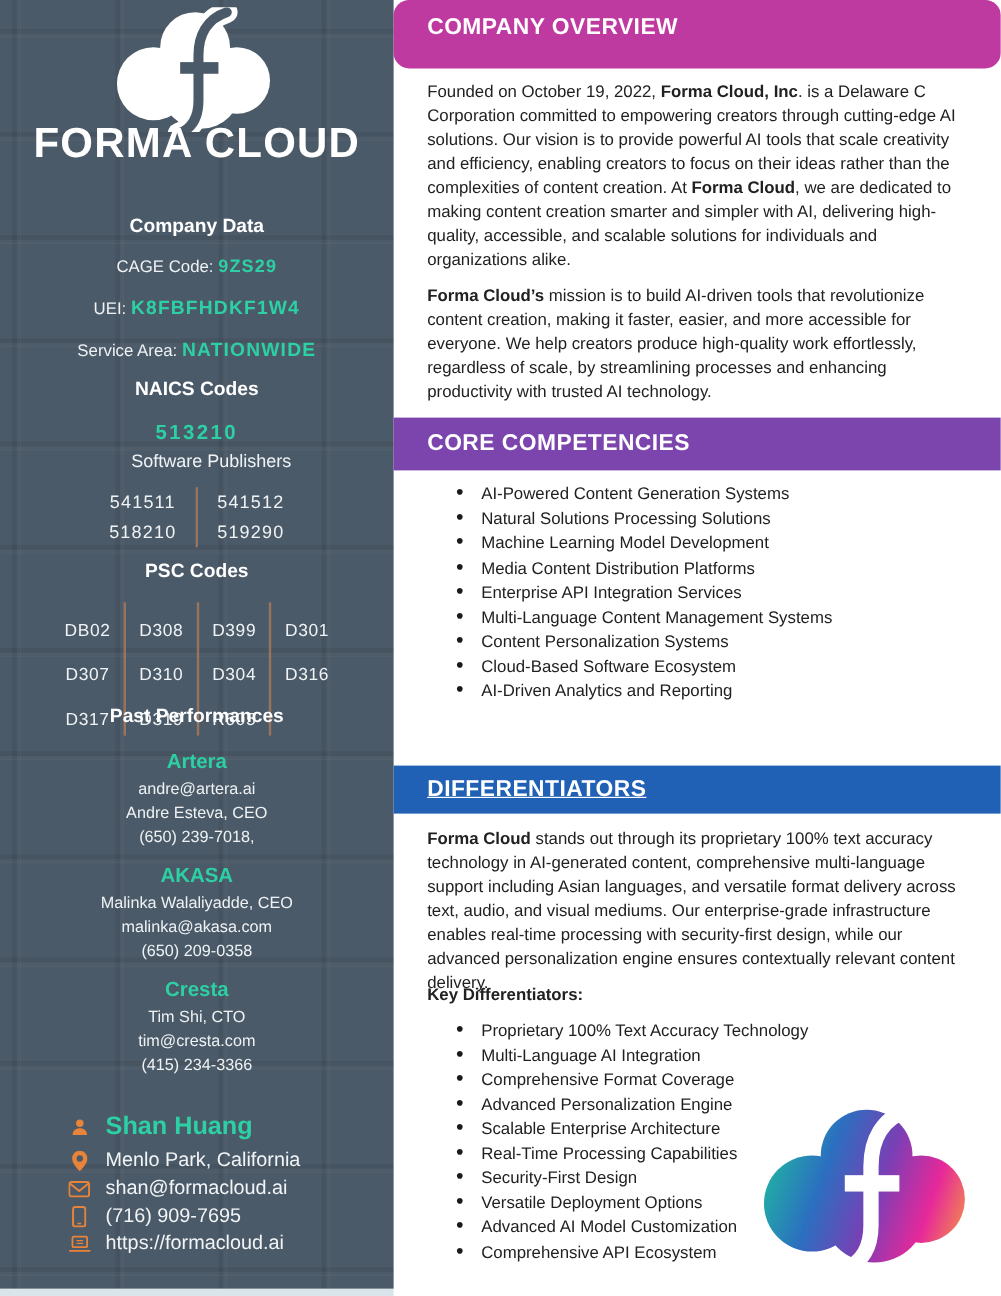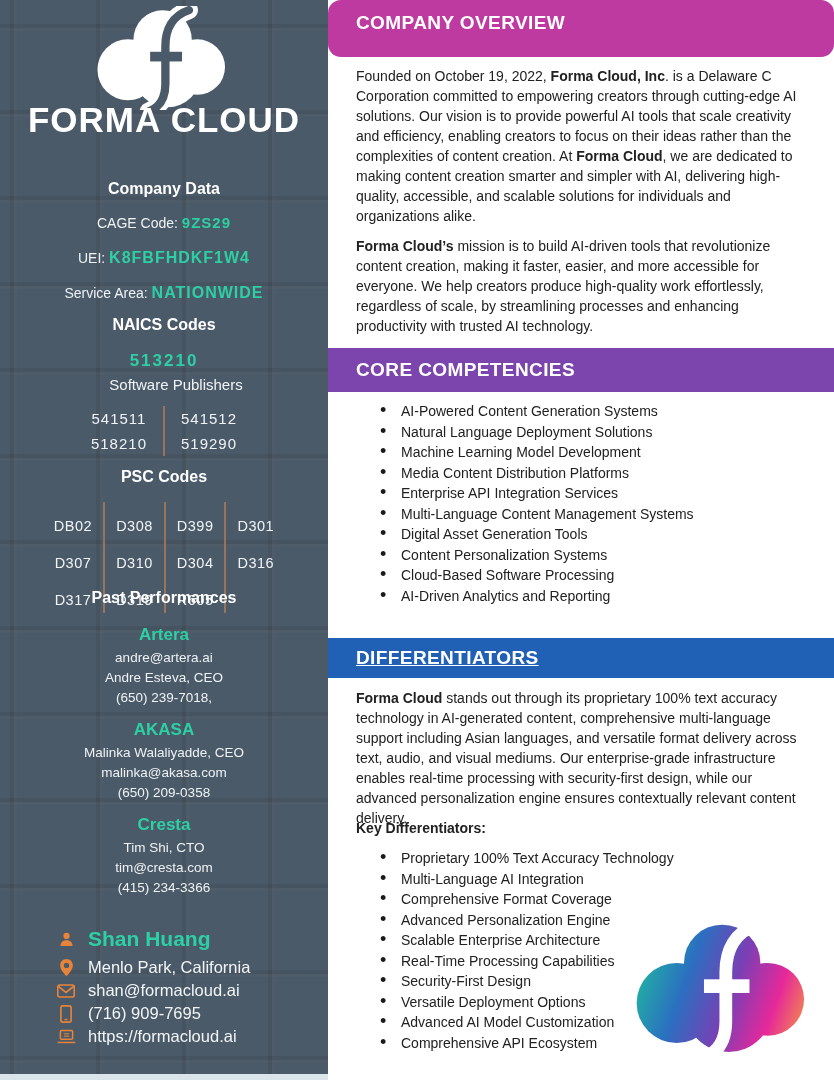--- a/index.html
+++ b/index.html
@@ -215,28 +215,27 @@
     <span>COMPANY OVERVIEW</span>
   </div>
   <p class="doc-p p-ov1"><span>Founded on October 19, 2022, </span><b>Forma Cloud, Inc</b><span>. is a Delaware C Corporation committed to empowering creators through cutting-edge AI solutions. Our vision is to provide powerful AI tools that scale creativity and efficiency, enabling creators to focus on their ideas rather than the complexities of content creation. At </span><b>Forma Cloud</b><span>, we are dedicated to making content creation smarter and simpler with AI, delivering high-quality, accessible, and scalable solutions for individuals and organizations alike.</span></p>
   <p class="doc-p p-ov2"><b>Forma Cloud’s</b><span> mission is to build AI-driven tools that revolutionize content creation, making it faster, easier, and more accessible for everyone. We help creators produce high-quality work effortlessly, regardless of scale, by streamlining processes and enhancing productivity with trusted AI technology.</span></p>
 
   <div class="bar bar-core">
     <span>CORE COMPETENCIES</span>
   </div>
   <ul class="blist list-core">
       <li>AI-Powered Content Generation Systems</li>
-      <li>Natural Language Deployment Solutions</li>
+      <li>Natural Solutions Processing Solutions</li>
       <li>Machine Learning Model Development</li>
       <li>Media Content Distribution Platforms</li>
       <li>Enterprise API Integration Services</li>
       <li>Multi-Language Content Management Systems</li>
-      <li>Digital Asset Generation Tools</li>
       <li>Content Personalization Systems</li>
-      <li>Cloud-Based Software Processing</li>
+      <li>Cloud-Based Software Ecosystem</li>
       <li>AI-Driven Analytics and Reporting</li>
     </ul>
 
   <div class="bar bar-diff">
     <span>DIFFERENTIATORS</span>
   </div>
   <p class="doc-p p-diff"><b>Forma Cloud</b><span> stands out through its proprietary 100% text accuracy technology in AI-generated content, comprehensive multi-language support including Asian languages, and versatile format delivery across text, audio, and visual mediums. Our enterprise-grade infrastructure enables real-time processing with security-first design, while our advanced personalization engine ensures contextually relevant content delivery.</span></p>
   <p class="doc-p key-label">Key Differentiators:</p>
   <ul class="blist list-diff">
       <li>Proprietary 100% Text Accuracy Technology</li>

